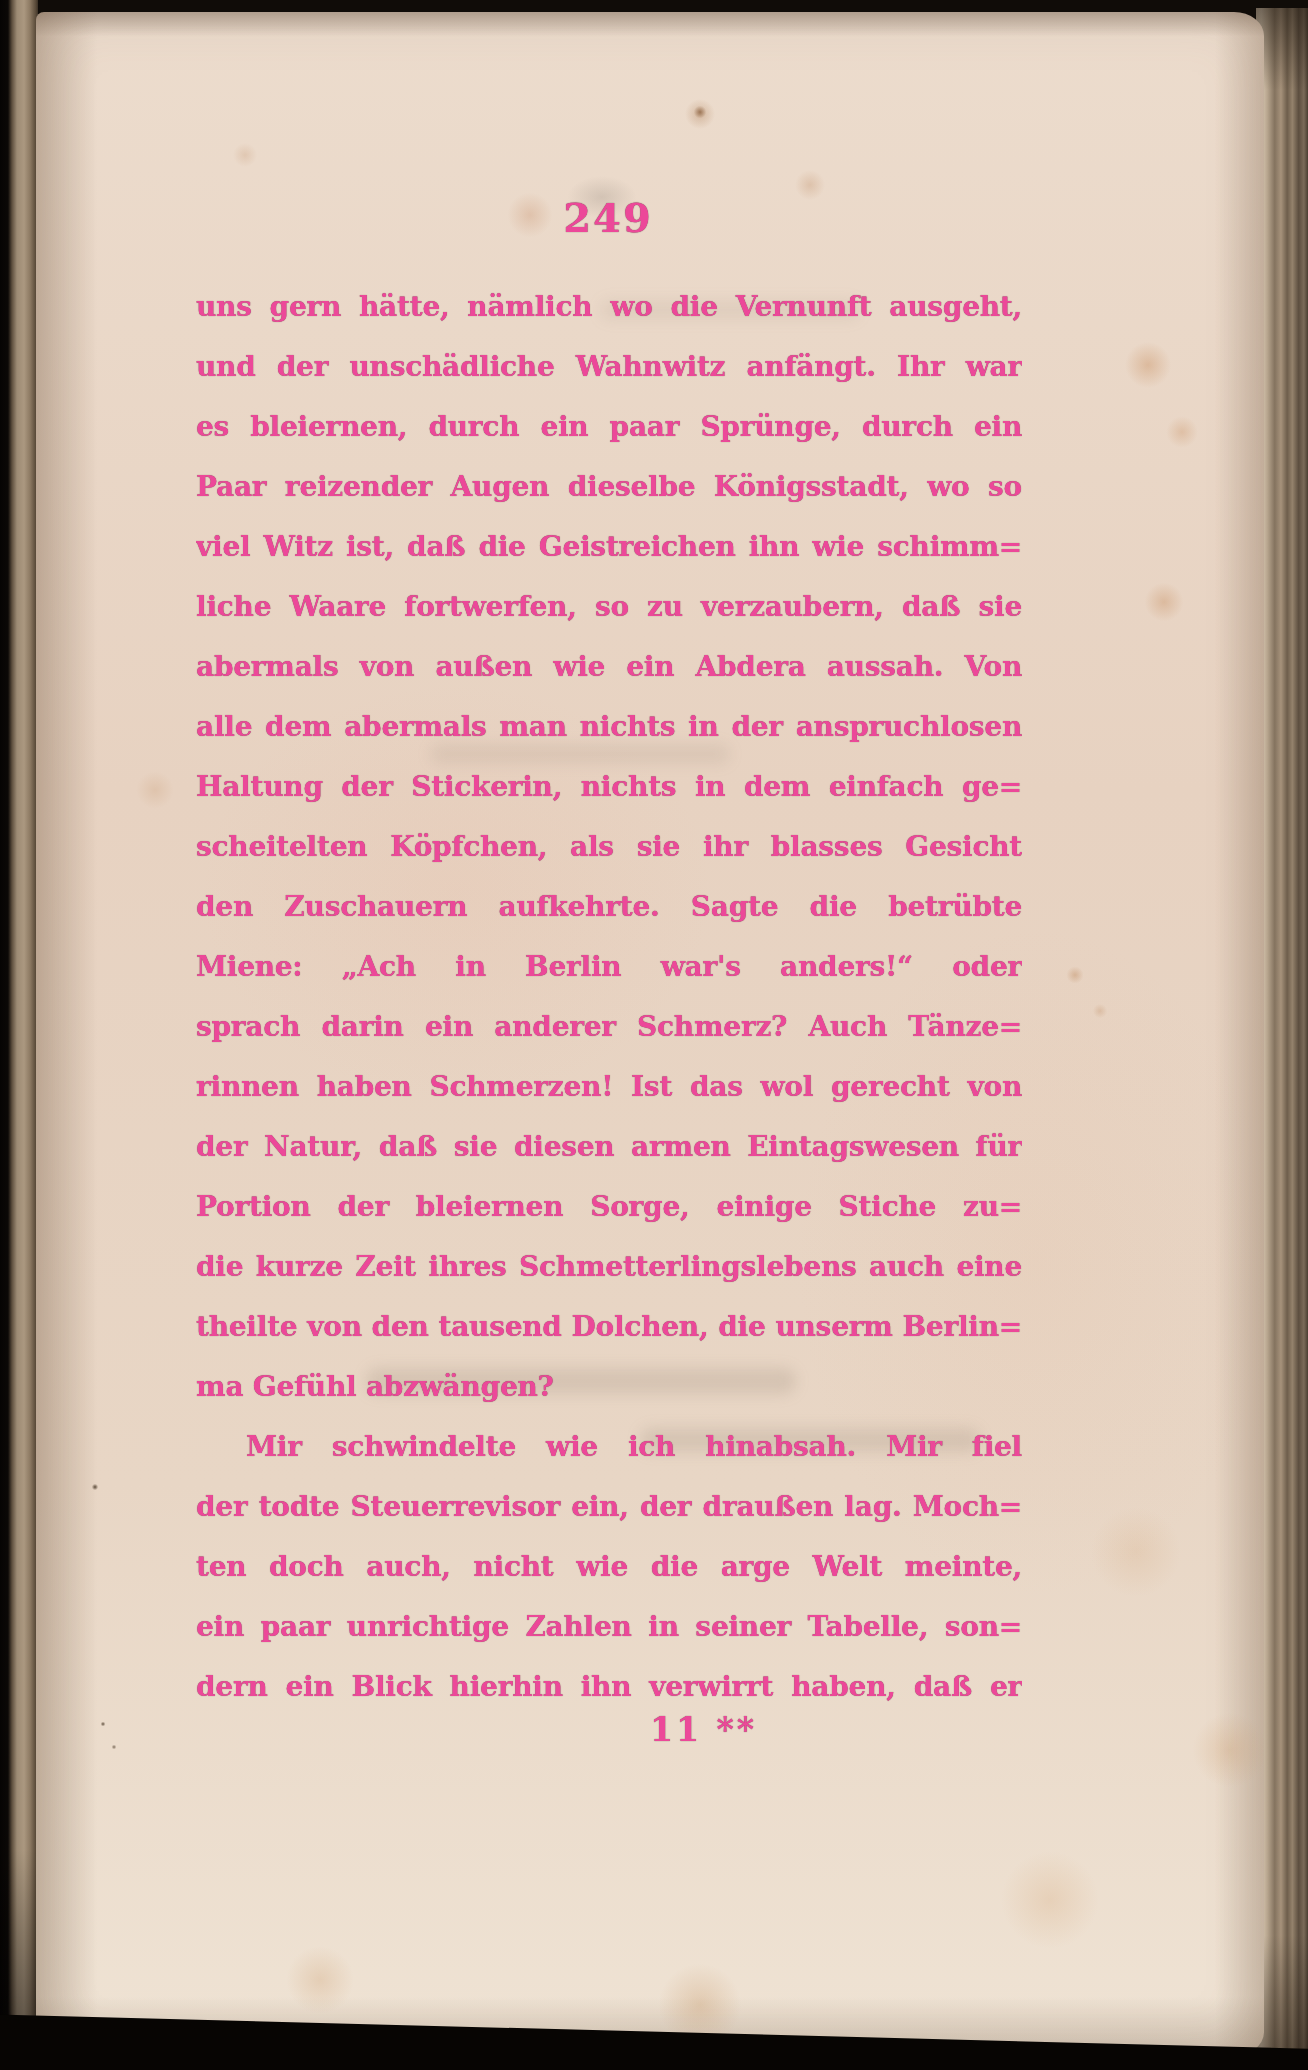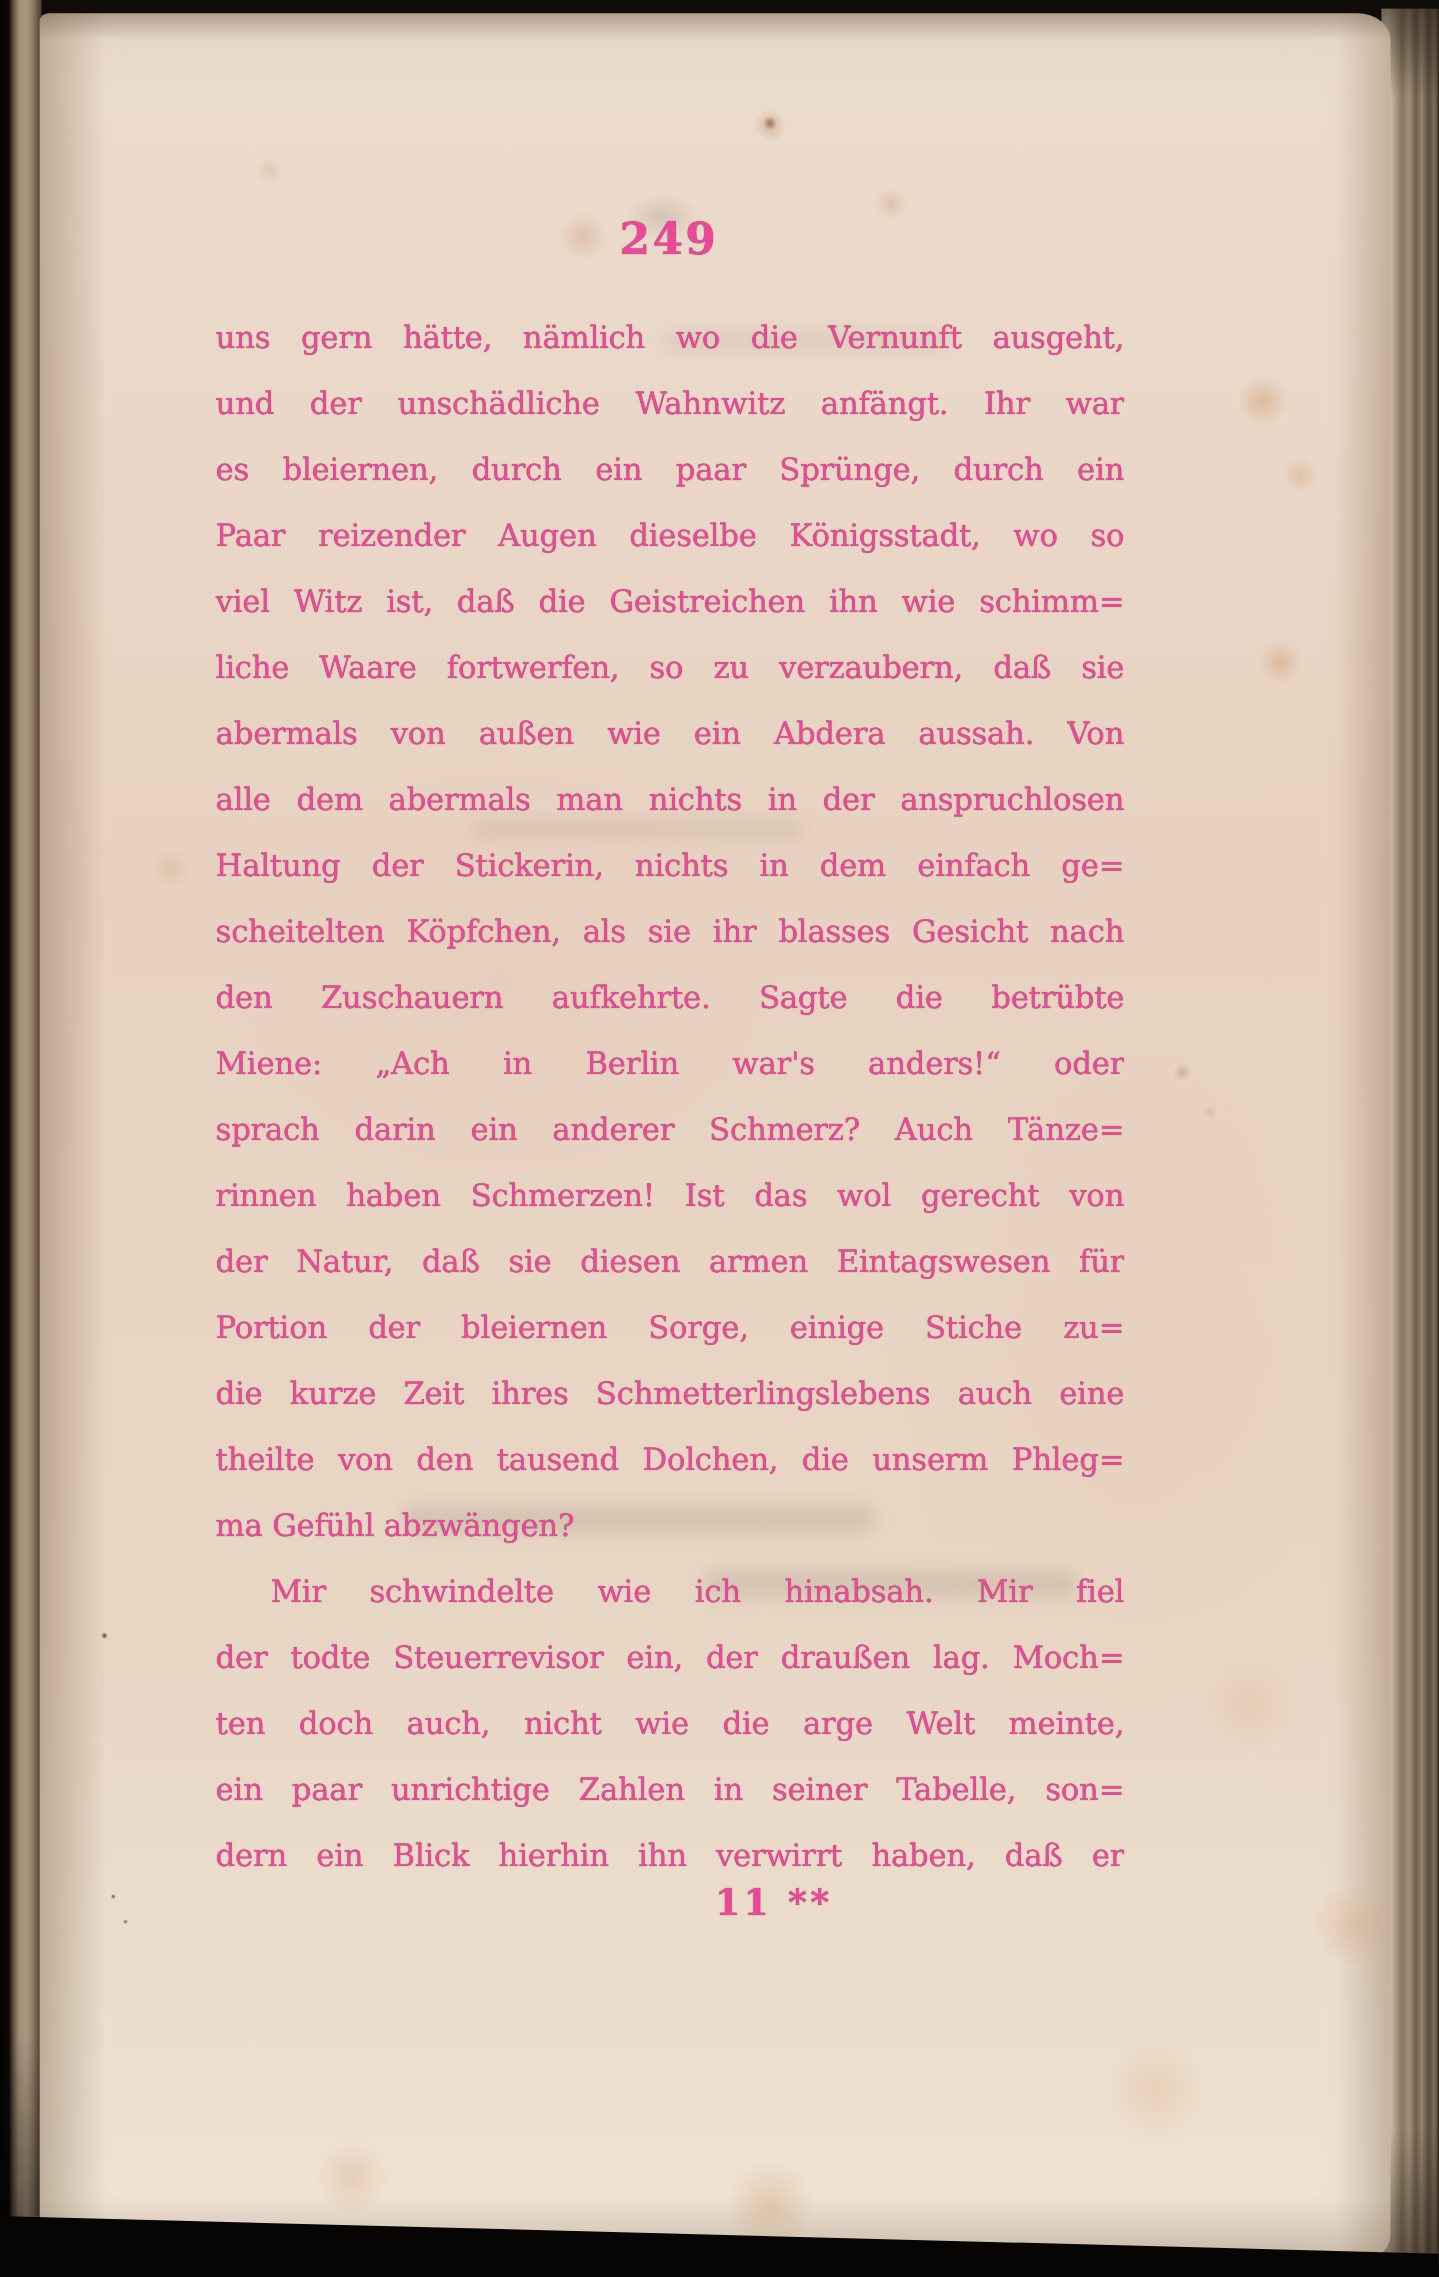--- a/index.html
+++ b/index.html
@@ -76,21 +76,21 @@
   
   .content{ position:absolute; z-index:4; color:#ec4899; }
   .pagenum{
     left:196px; top:194px; width:824px; text-align:center;
     font-size:40px; font-weight:bold; letter-spacing:2px;
     text-shadow:0 0 1px rgba(40,30,16,.75);
   }
   .textblock{ left:196px; top:277px; width:826px; }
   .line{
     height:60px; line-height:60px; overflow:hidden;
-    font-size:28px; font-weight:normal; letter-spacing:-0.25px;
+    font-size:28px; font-weight:bold; letter-spacing:-0.25px;
     text-shadow:0 0 0.8px rgba(40,30,16,.7);
     text-align:justify; text-align-last:justify;
   }
   .line.noj{ text-align:left; text-align-last:left; }
   .line.indent{ text-indent:50px; }
   .sig{
     left:650px; top:1710px; font-size:33px; font-weight:bold; letter-spacing:3px;
     text-shadow:0 0 1px rgba(40,30,16,.75);
   }
   
@@ -127,21 +127,21 @@
       <div class="line">alle dem abermals man nichts in der anspruchlosen</div>
       <div class="line">Haltung der Stickerin, nichts in dem einfach ge=</div>
       <div class="line">scheitelten Köpfchen, als sie ihr blasses Gesicht nach</div>
       <div class="line">den Zuschauern aufkehrte.  Sagte die betrübte</div>
       <div class="line">Miene: „Ach in Berlin war's anders!“  oder</div>
       <div class="line">sprach darin ein anderer Schmerz?  Auch Tänze=</div>
       <div class="line">rinnen haben Schmerzen! Ist das wol gerecht von</div>
       <div class="line">der Natur, daß sie diesen armen Eintagswesen für</div>
       <div class="line">Portion der bleiernen Sorge, einige Stiche zu=</div>
       <div class="line">die kurze Zeit ihres Schmetterlingslebens auch eine</div>
-      <div class="line">theilte von den tausend Dolchen, die unserm Phleg=</div>
+      <div class="line">theilte von den tausend Dolchen, die unserm Berlin=</div>
       <div class="line noj">ma Gefühl abzwängen?</div>
       <div class="line indent">Mir schwindelte wie ich hinabsah.  Mir fiel</div>
       <div class="line">der todte Steuerrevisor ein, der draußen lag. Moch=</div>
       <div class="line">ten doch auch, nicht wie die arge Welt meinte,</div>
       <div class="line">ein paar unrichtige Zahlen in seiner Tabelle, son=</div>
       <div class="line">dern ein Blick hierhin ihn verwirrt haben, daß er</div>
     </div>
 
   <div class="content sig">11 **</div>
 

